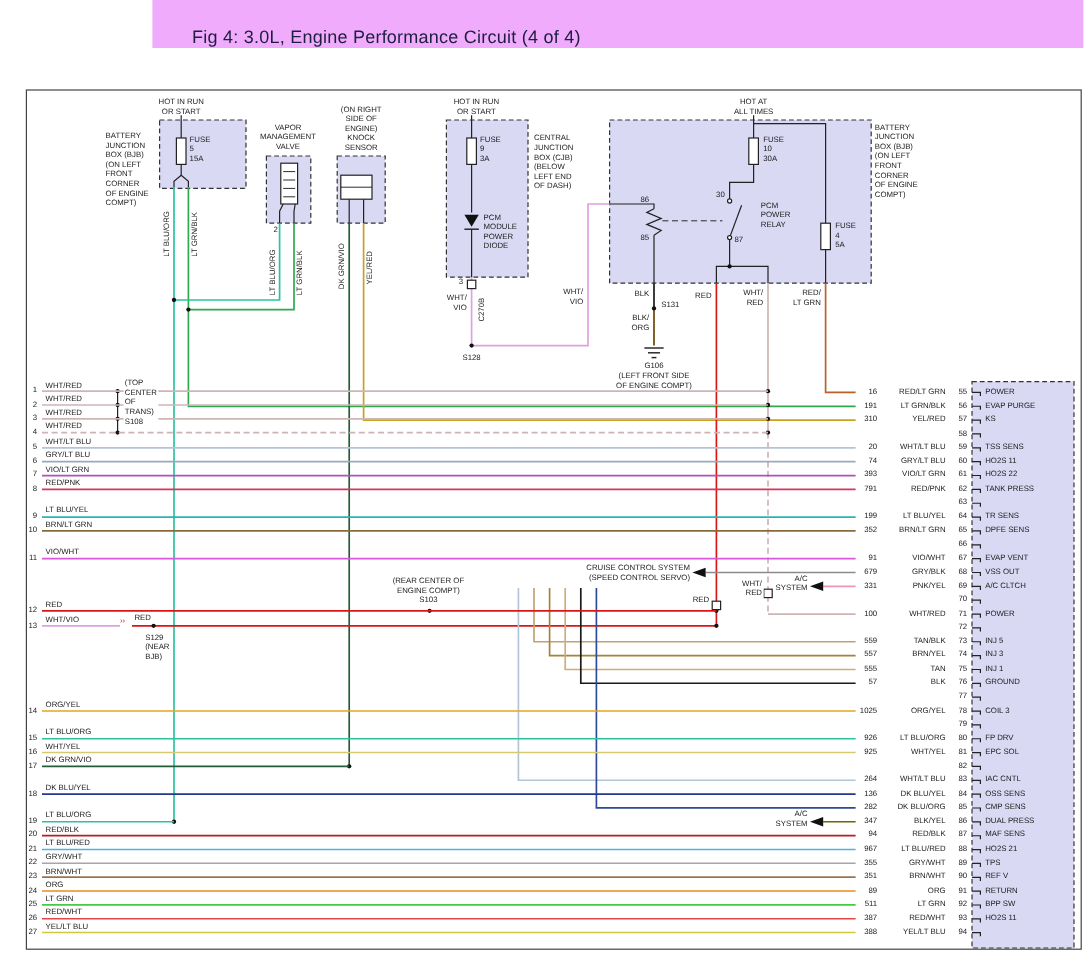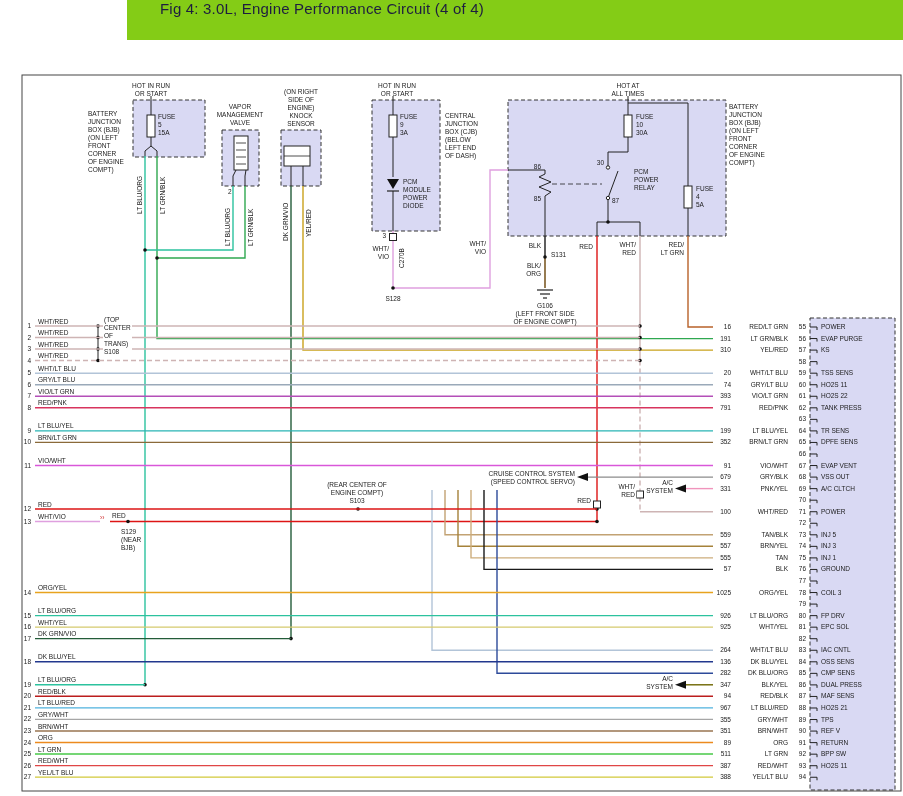--- a/index.html
+++ b/index.html
@@ -1,20 +1,20 @@
 <!DOCTYPE html>
 <html><head>
 <meta charset="utf-8">
 <style>
   *{margin:0;padding:0;box-sizing:border-box}
   body{background:#ffffff}
   .page{position:relative;width:903px;height:796px;overflow:hidden;background:#fff;
         font-family:"Liberation Sans","DejaVu Sans",sans-serif}
-  .titlebar{position:absolute;left:127px;top:0;right:0;height:40px;background:#84cc16;
-            display:flex;align-items:flex-start}
+  .titlebar{position:absolute;left:127px;top:0;right:0;height:40px;background:#f0abfc;
+            display:flex;align-items:flex-end}
   .titletext{padding-left:33px;font-size:15px;color:#1e1e3f;letter-spacing:.2px}
   svg{position:absolute;left:0;top:0}
   #labels{position:absolute;left:0;top:0;width:903px;height:796px}
   .lbl{position:absolute;font-size:6.5px;line-height:8px;color:#1a1a1a;white-space:pre-line}
   .lbl.c{transform:translateX(-50%);text-align:center}
   .lbl.r{transform:translateX(-100%);text-align:right}
   .lbl.v{transform-origin:0 0;transform:rotate(-90deg);white-space:nowrap}
   .lbl.bg{background:#fff;padding:0 1px}
 </style>
 </head>

